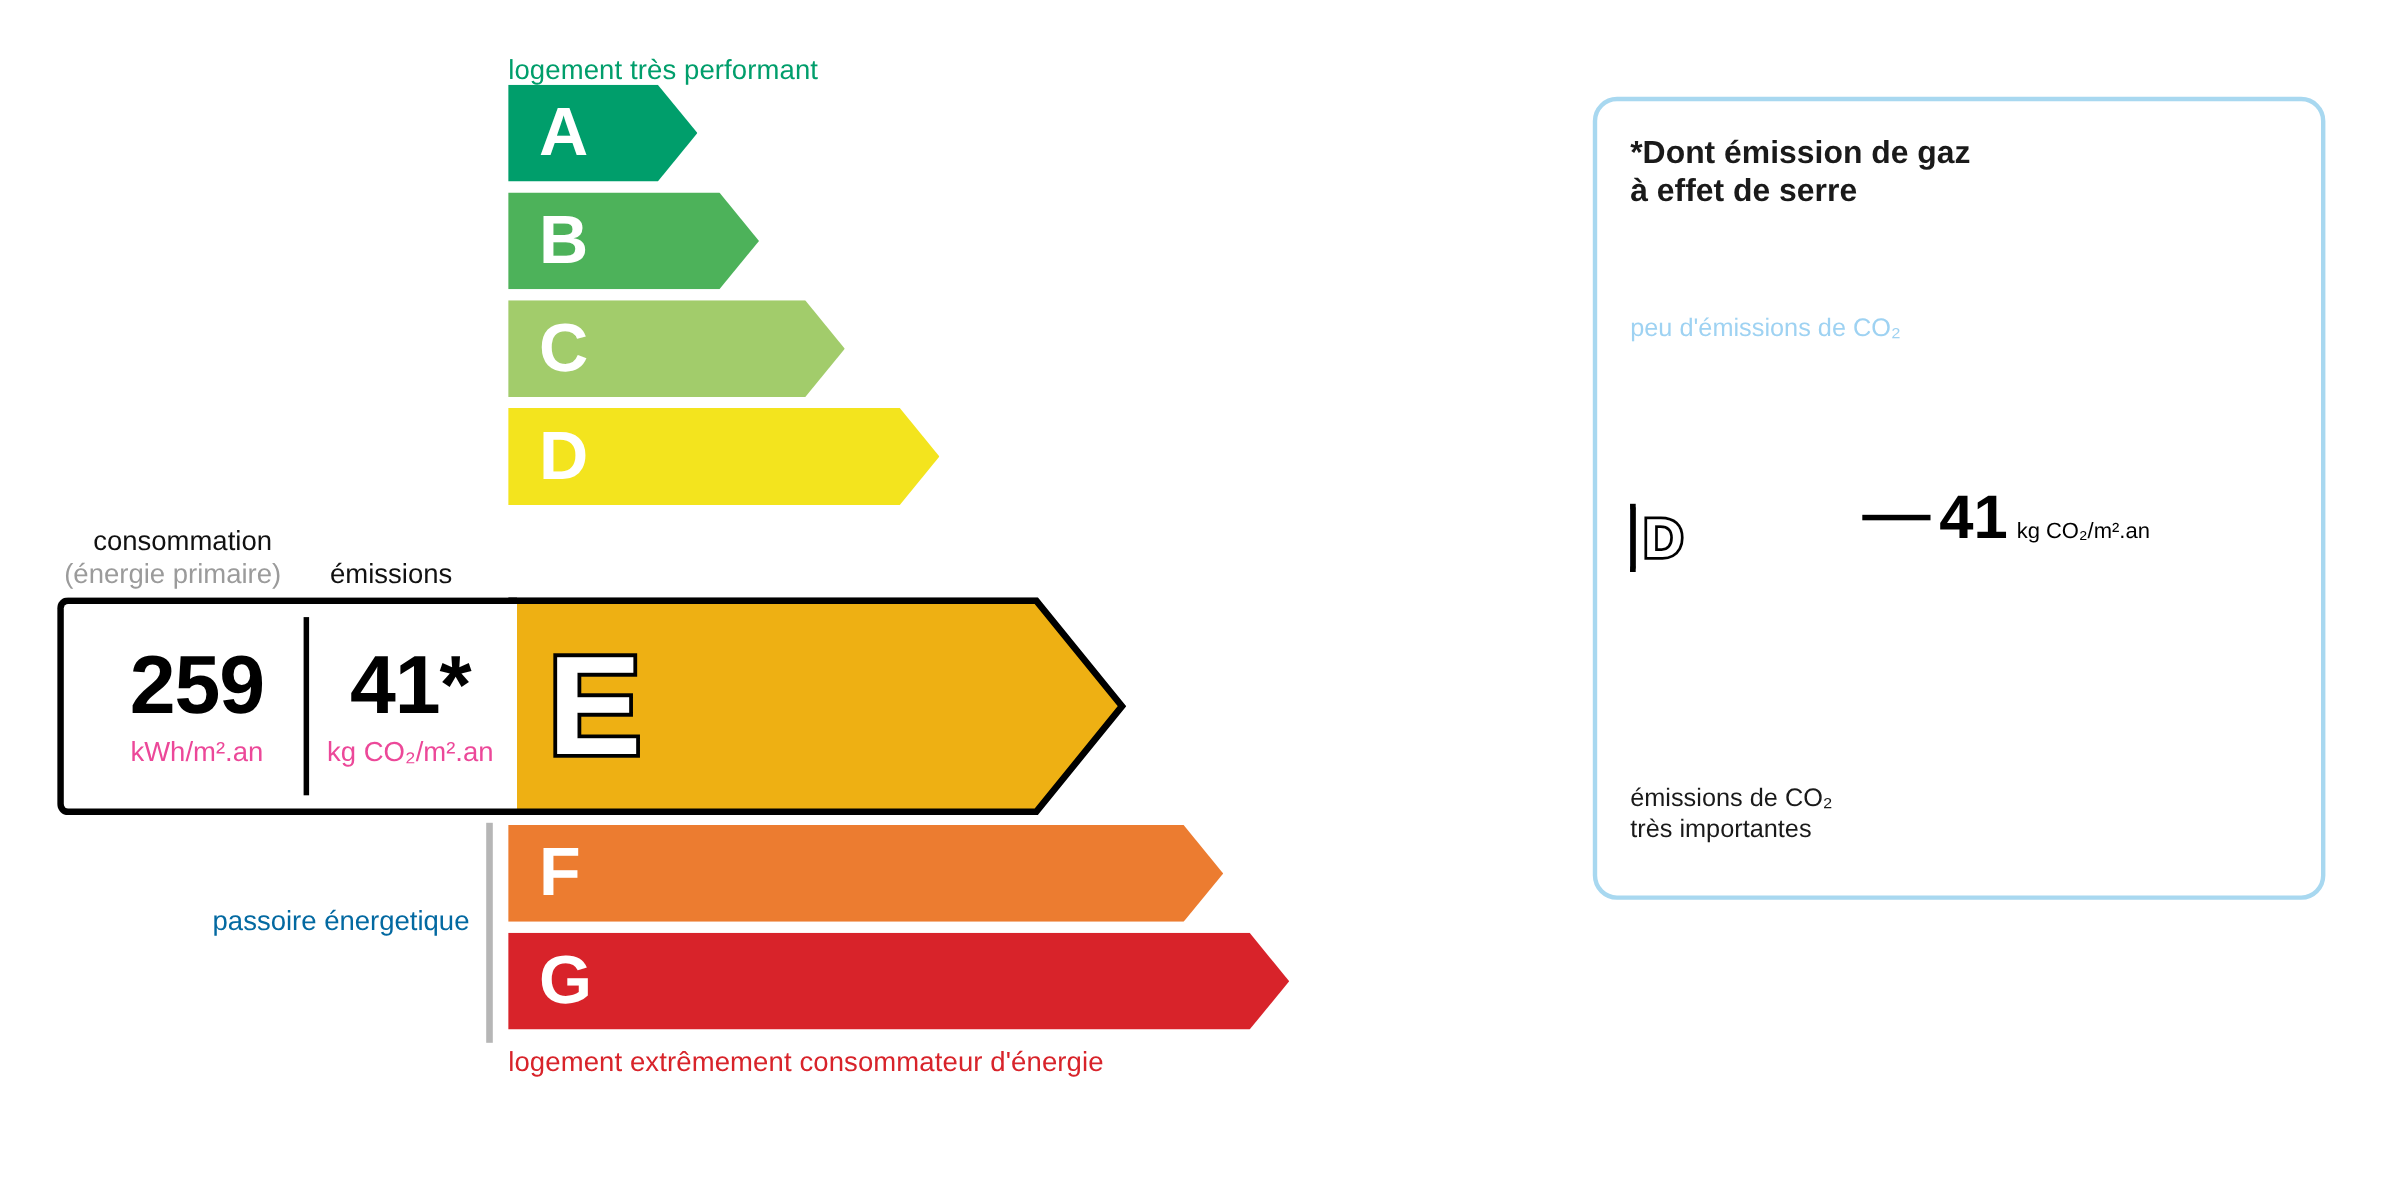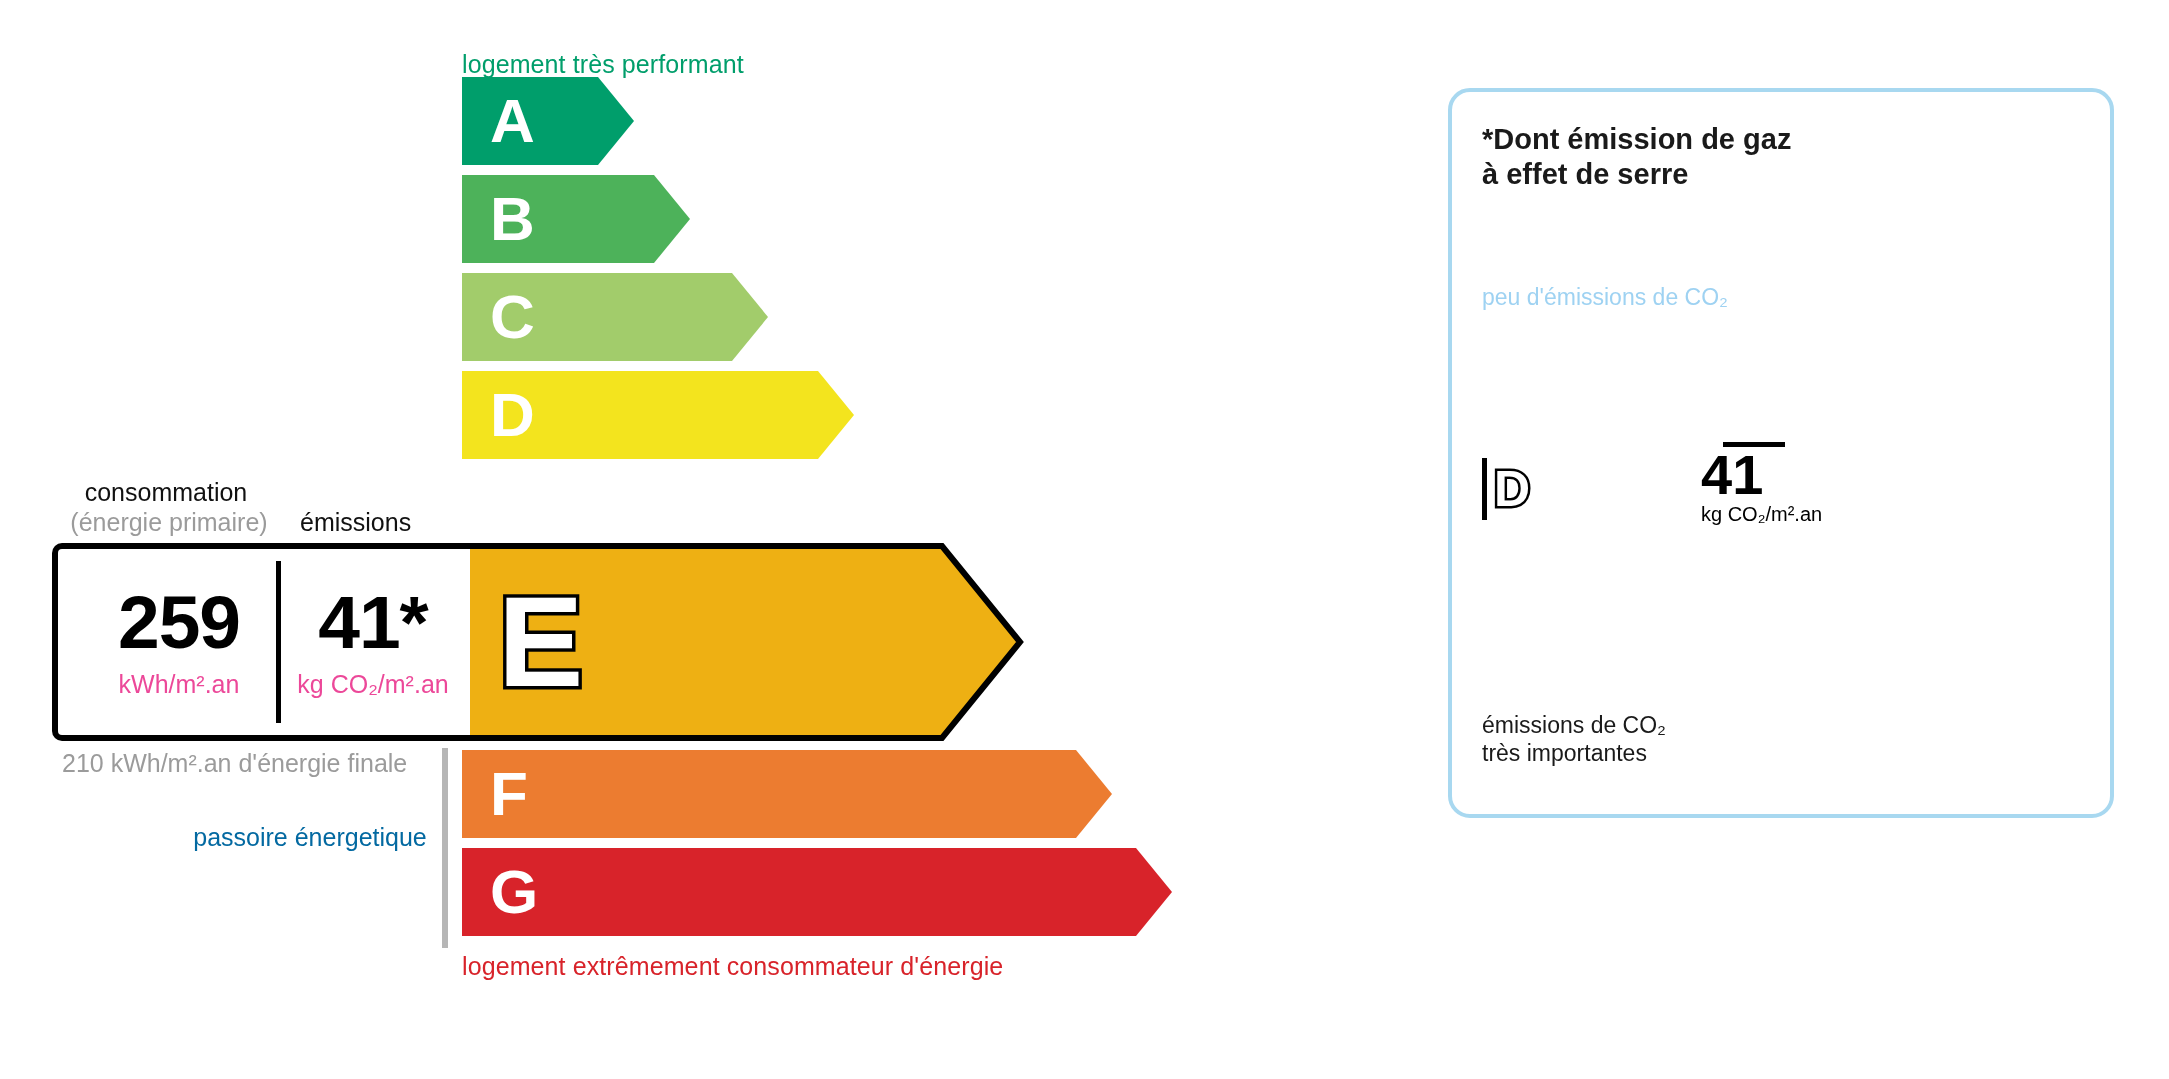--- a/index.html
+++ b/index.html
@@ -144,21 +144,21 @@
     color: #111;
     white-space: nowrap;
     text-align: center;
   }
   #label-consommation {
     left: 66px;
     top: 478px;
     width: 200px;
   }
   #label-energie-primaire {
-    left: 44px;
+    left: 32px;
     top: 508px;
     color: #9b9b9b;
     text-align: center;
     width: 250px;
   }
   #label-emissions {
     left: 300px;
     top: 508px;
   }
 
@@ -278,21 +278,20 @@
     width: 5px; height: 100%;
     background: #000;
   }
 
   #co2-callout {
     position: absolute;
     left: 241px;
     top: 350px;
     display: flex;
     align-items: baseline;
-    flex-direction: column;
   }
   #co2-callout-line {
     width: 62px;
     height: 5px;
     background: #000;
     align-self: center;
     margin-right: 8px;
   }
   #co2-callout-value {
     font-size: 56px;
@@ -389,22 +388,20 @@
       <div class="value-cell" id="value-cell-consumption">
         <div class="value-number">259</div>
         <div class="value-unit">kWh/m².an</div>
       </div>
       <div class="value-cell" id="value-cell-emission">
         <div class="value-number">41*</div>
         <div class="value-unit">kg CO₂/m².an</div>
       </div>
     </div>
 
-    <div id="label-final-energy">210 kWh/m².an
-d'énergie finale</div>
 
     <div id="passoire-bar"></div>
     <div id="label-passoire">passoire
 énergetique</div>
   </div>
 
   <div id="co2-panel">
 
     <div id="co2-title">*Dont émission de gaz
 à effet de serre</div>

